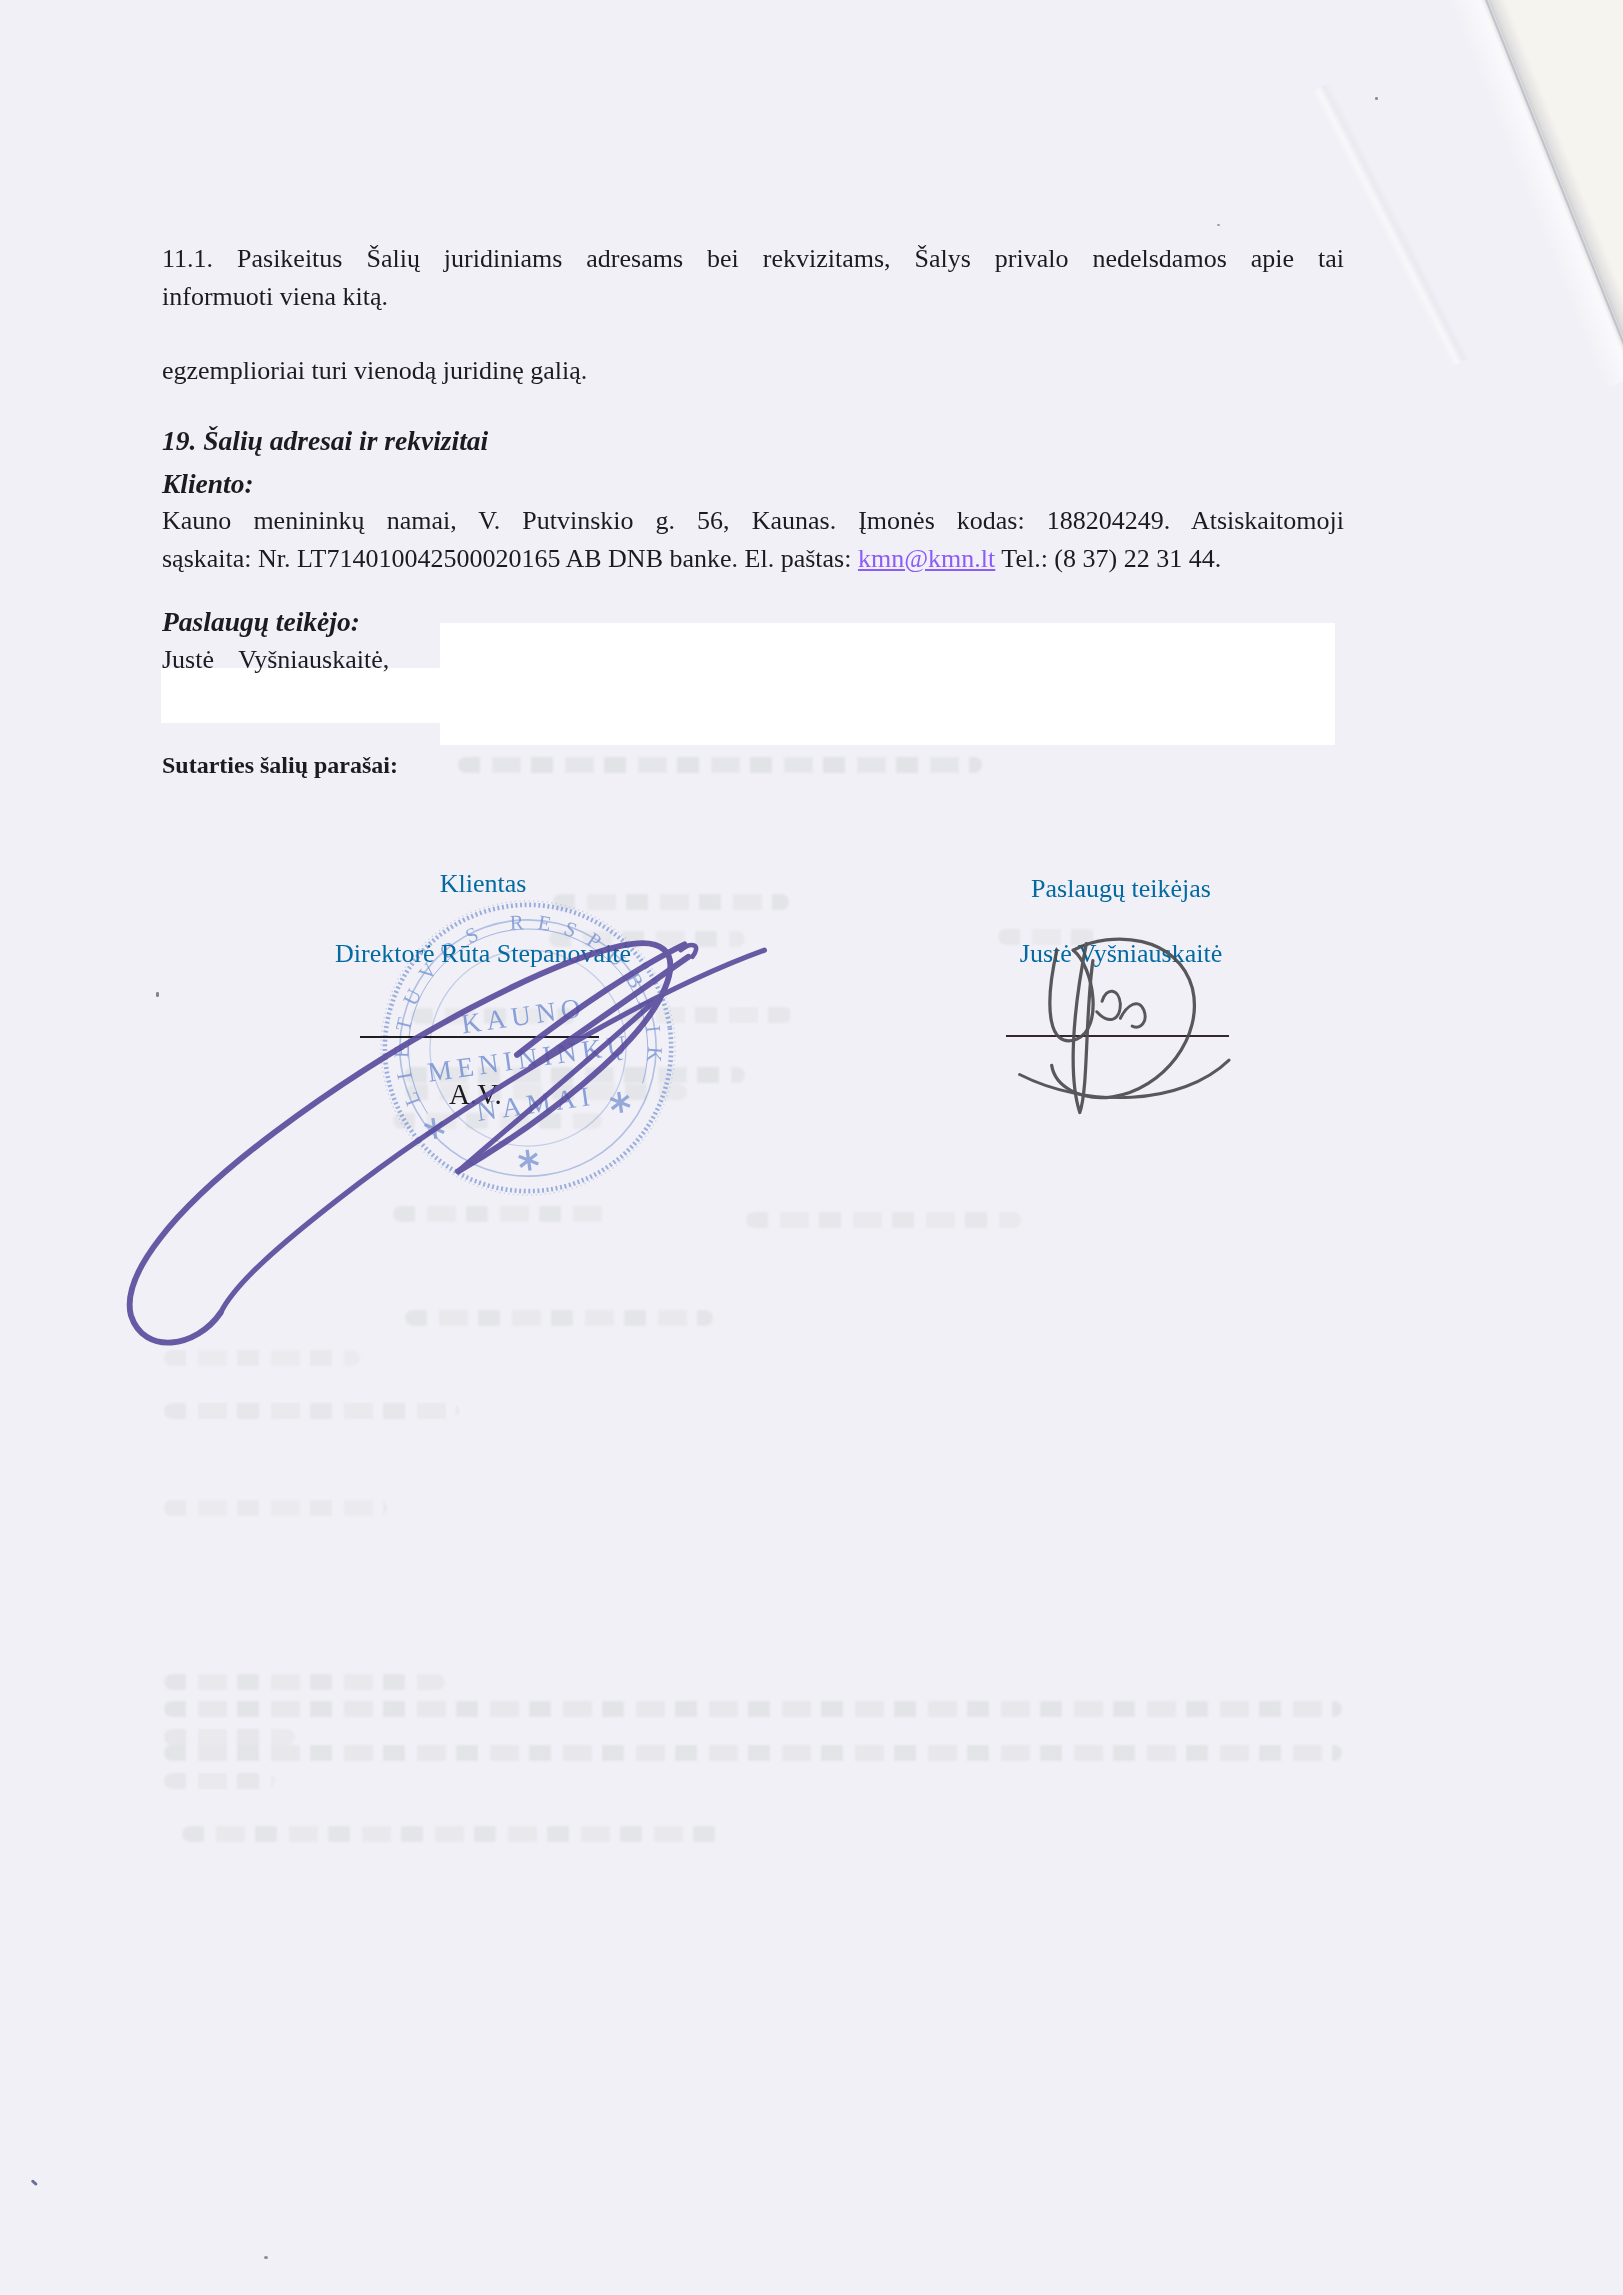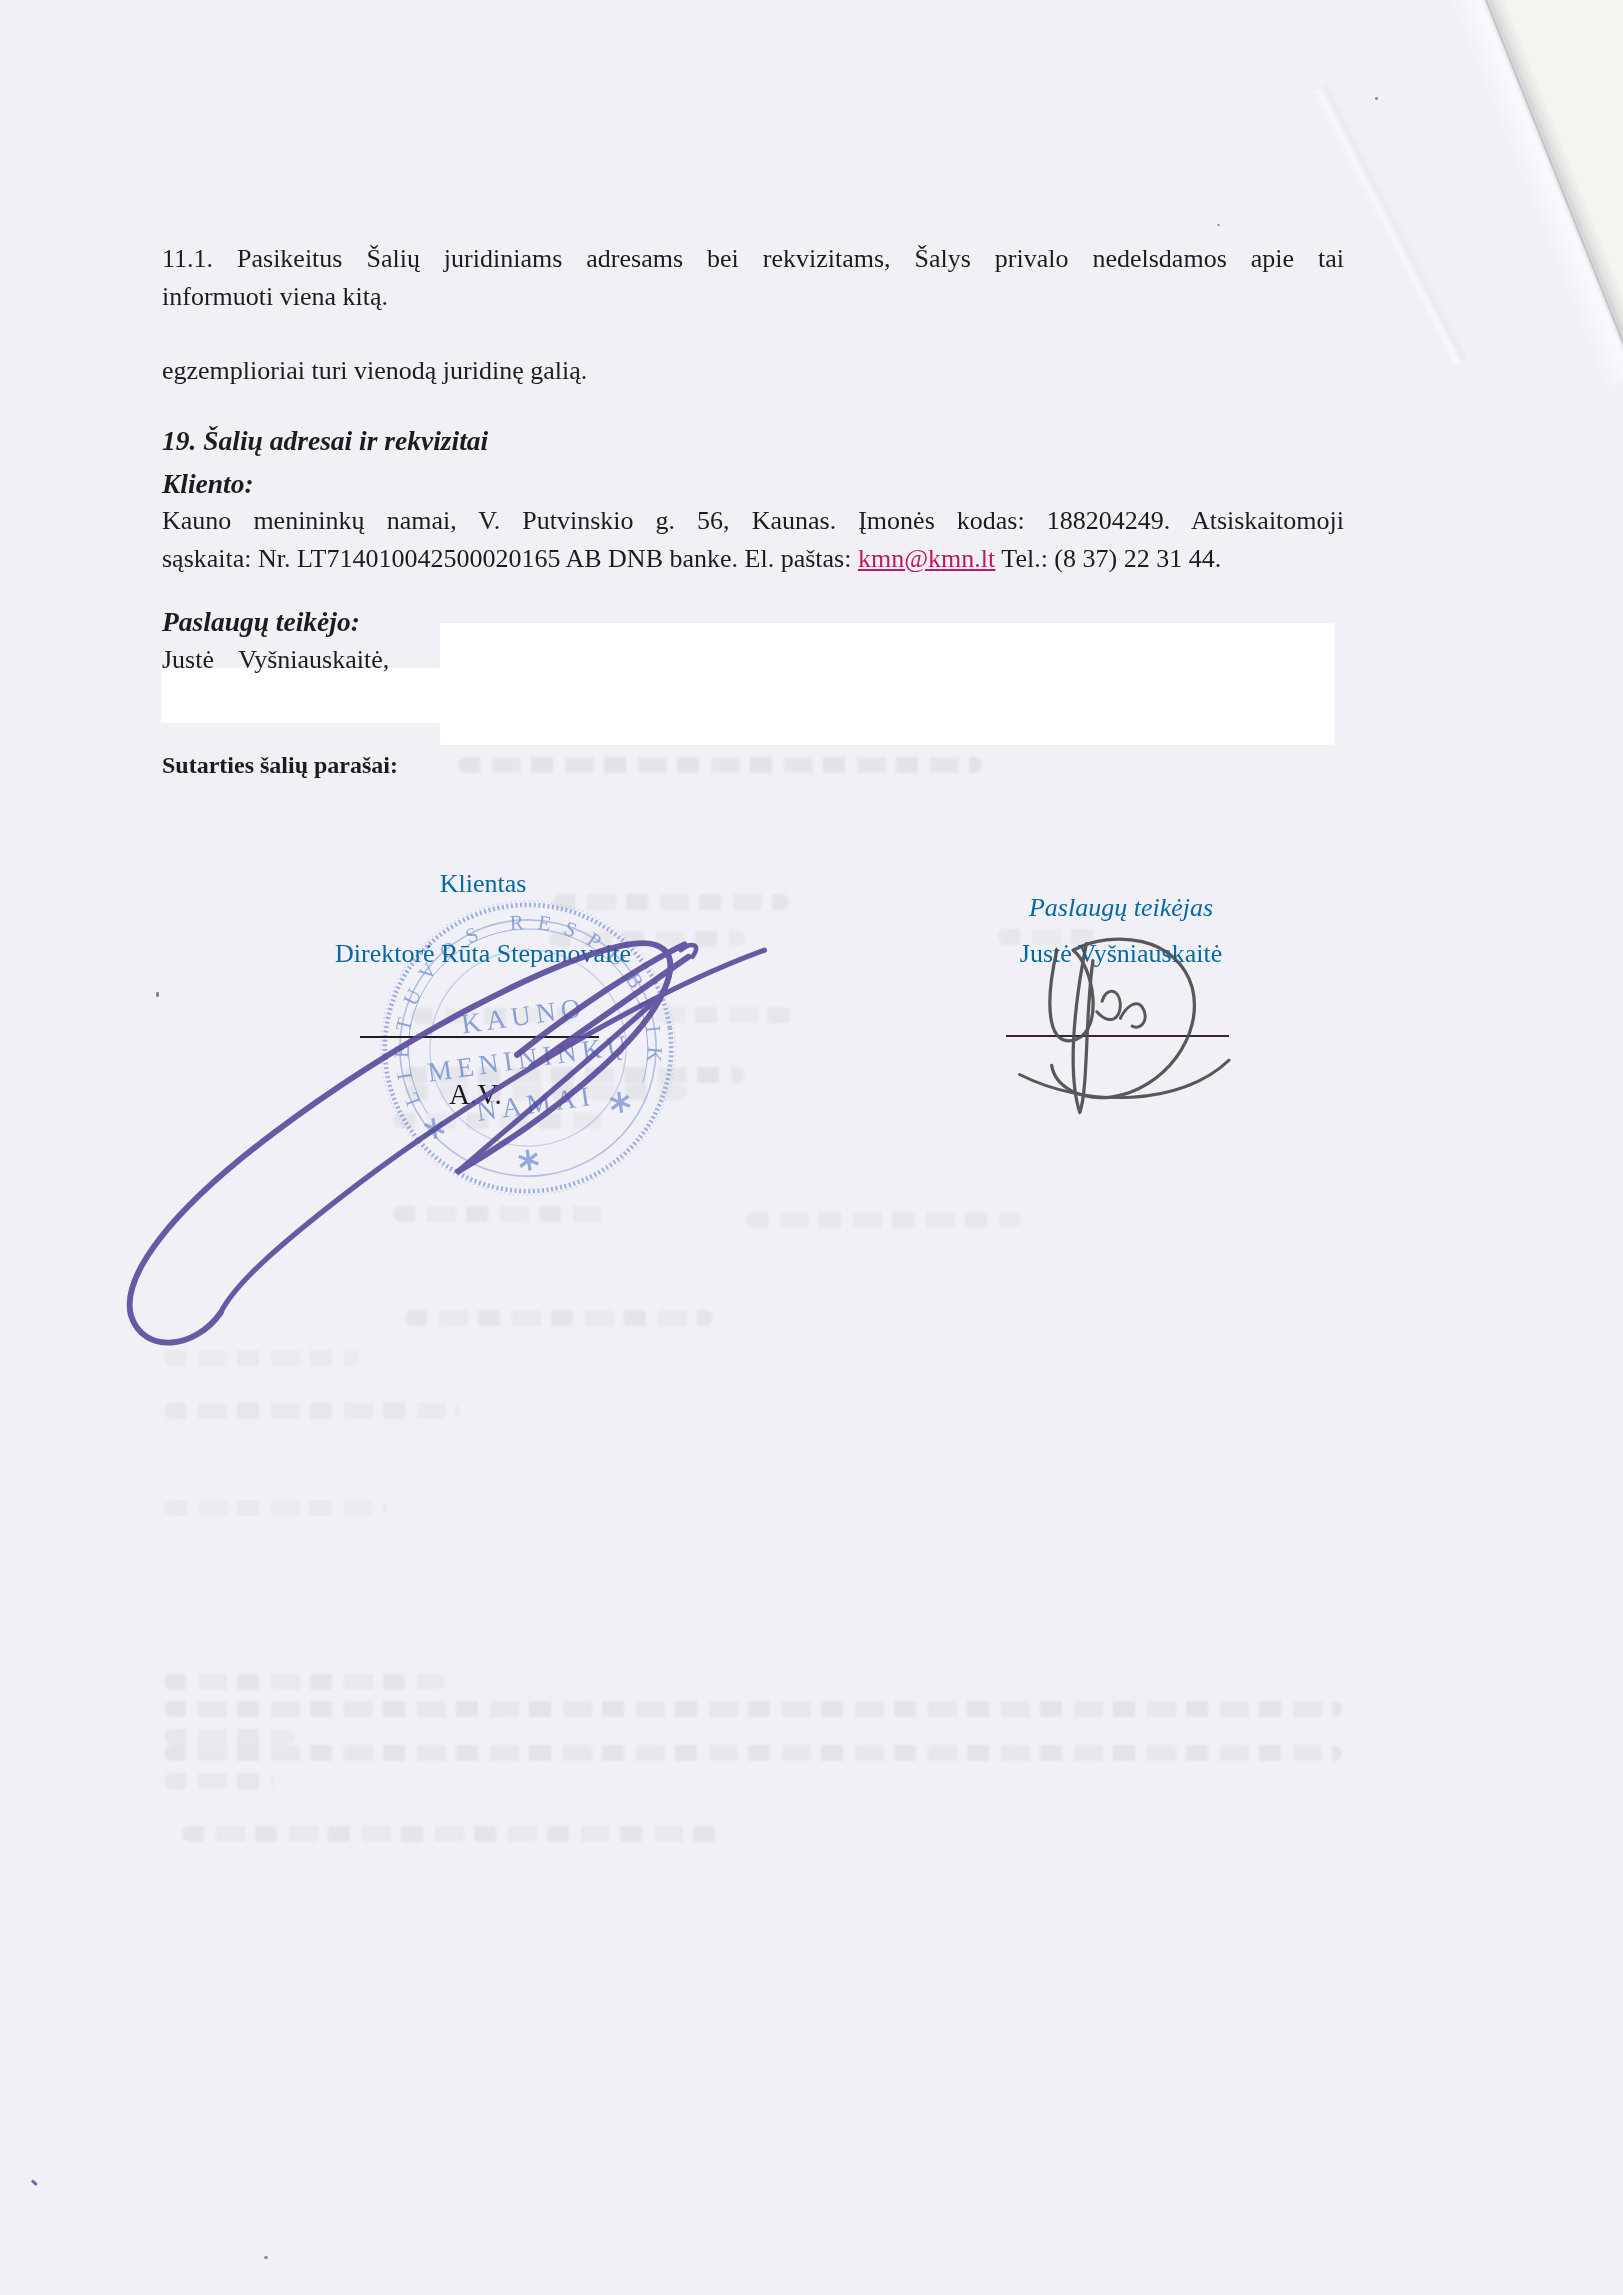--- a/index.html
+++ b/index.html
@@ -11,21 +11,21 @@
   .page{
     position:absolute;inset:0;background:#f1f0f6;
     clip-path:polygon(0 0,1481px 0,1623px 357px,1623px 2295px,0 2295px);
   }
   .txt{position:absolute;color:#1b1b20;font-size:26px;line-height:31px;white-space:nowrap;}
   .para{position:absolute;left:162px;width:1182px;color:#1b1b20;font-size:26px;line-height:31px;}
   .just{text-align:justify;text-align-last:justify;white-space:normal;}
   .bi{font-weight:bold;font-style:italic;font-size:27.5px;}
   .b{font-weight:bold;font-size:24px;}
   .center-col{position:absolute;transform:translateX(-50%);color:#0369a1;font-size:26px;white-space:nowrap;}
-  .email{color:#be185d;text-decoration:underline;}
+  .email{color:#8b5cf6;text-decoration:underline;}
   .redaction{position:absolute;background:#ffffff;}
   .sigline{position:absolute;height:2px;}
   .ghost{
     position:absolute;height:16.4px;border-radius:7.9px;filter:blur(1.3px);
     background:repeating-linear-gradient(90deg,
       rgba(139,152,148,.30) 0 22px, rgba(139,152,148,0) 22px 34px,
       rgba(139,152,148,.22) 34px 63px, rgba(139,152,148,0) 63px 73px);
   }
   .speck{position:absolute;border-radius:50%;}
   .stamp-svg,.sig-svg{position:absolute;pointer-events:none;}
@@ -111,21 +111,21 @@
   <div class="para" style="top:543px;">
     <span>sąskaita: Nr. LT714010042500020165 AB DNB banke. El. paštas: </span><span class="email">kmn@kmn.lt</span><span> Tel.: (8 37) 22 31 44.</span>
   </div>
 
   <div class="txt bi" style="left:162px;top:606px;">Paslaugų teikėjo:</div>
   <div class="txt" style="left:162px;top:644px;word-spacing:18.3px;">Justė Vyšniauskaitė,</div>
 
   <div class="txt b" style="left:162px;top:750px;">Sutarties šalių parašai:</div>
 
   <div class="center-col" style="left:483px;top:869px;">Klientas</div>
-  <div class="center-col" style="left:1121px;top:893px;font-style:italic;">Paslaugų teikėjas</div>
+  <div class="center-col" style="left:1121px;top:874px;">Paslaugų teikėjas</div>
   <div class="center-col" style="left:483px;top:939px;">Direktorė Rūta Stepanovaitė</div>
   <div class="center-col" style="left:1121px;top:939px;">Justė Vyšniauskaitė</div>
 
   <div class="sigline" style="left:360px;top:1036px;width:239px;background:#1e1e22;"></div>
   <div class="sigline" style="left:1006px;top:1035px;width:223px;background:#3a2430;"></div>
 
   <div class="txt" style="left:449px;top:1079px;font-size:29px;">A.V.</div>
 
   <svg class="sig-svg" style="left:0;top:0;width:1623px;height:2295px;" viewBox="0 0 2480 3507" xmlns="http://www.w3.org/2000/svg">
     <g fill="none" stroke="#584a9c" stroke-linecap="round" stroke-linejoin="round" opacity=".9">

